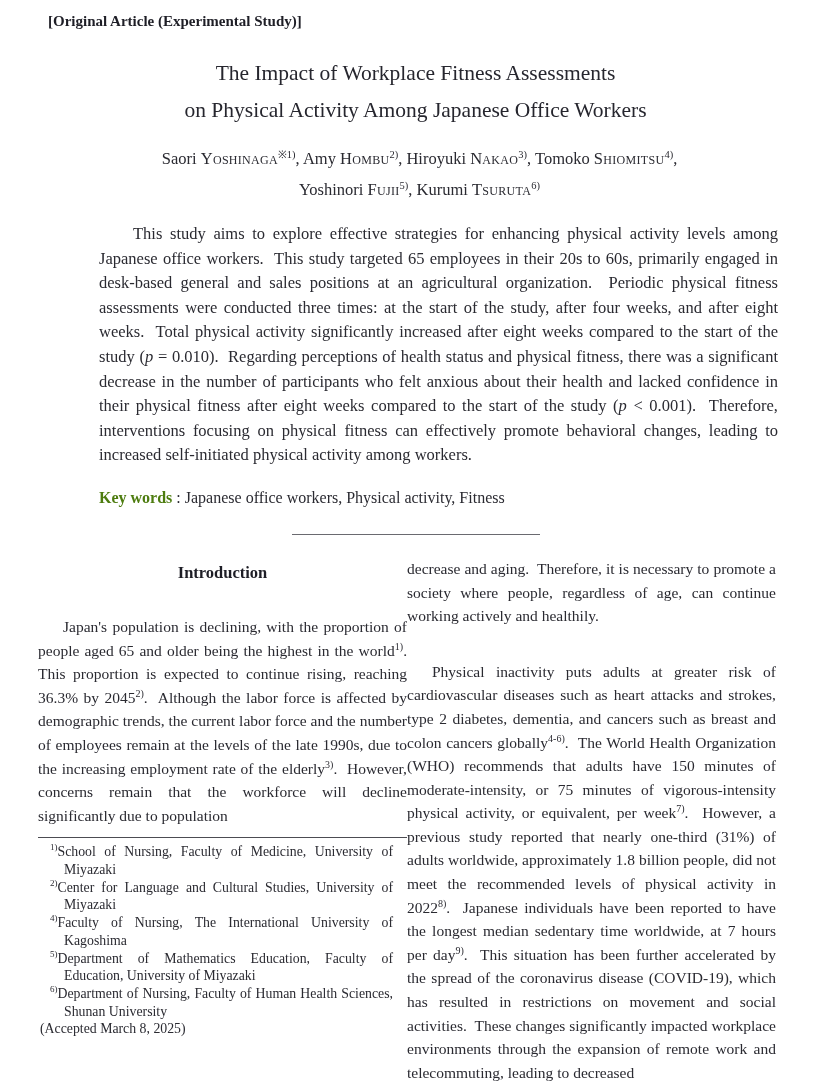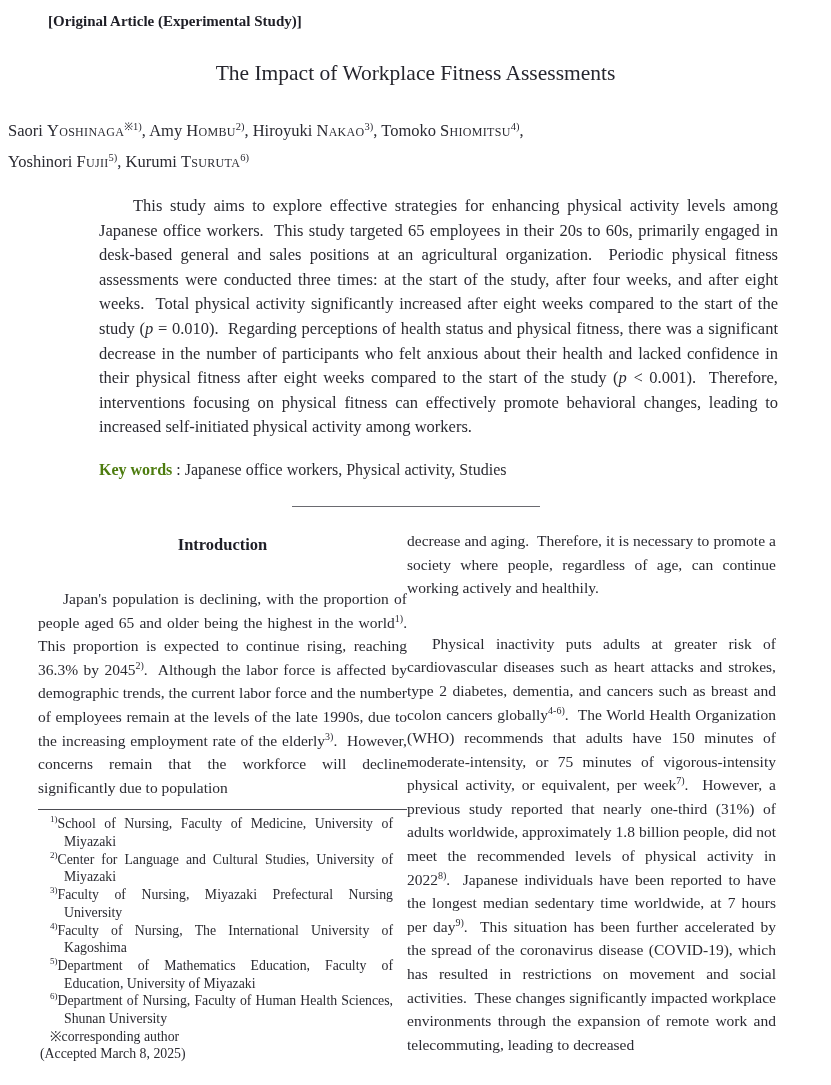--- a/index.html
+++ b/index.html
@@ -16,21 +16,21 @@
     margin: 0 0 0 48px;
     font-size: 15px; font-weight: bold; color: #1e1e26;
   }
 
   .title { margin: 25px 0 0 0; text-align: center; font-weight: normal; }
   .title .title-line {
     display: block;
     font-size: 21.5px; line-height: 37px; color: #26262e; font-family: Liberation Serif, serif;
   }
 
-  .authors { margin-top: 20px; font-size: 16.5px; line-height: 27px; padding-left: 8px; }
+  .authors { margin-top: 11px; text-align: center; font-size: 16.5px; line-height: 27px; padding-left: 8px; }
   .authors .sc { font-variant: small-caps; letter-spacing: 0.3px; }
   .authors sup { font-size: 10.5px; }
 
   .abstract {
     margin: 19px 53px 0 99px;
     font-size: 16.5px; line-height: 24.6px;
     text-align: justify; text-indent: 34px;
     white-space: pre-wrap;
   }
   .abstract sup, .body-par sup { font-size: 10px; line-height: 0; }
@@ -68,47 +68,46 @@
 </style>
 </head>
 <body>
 
 <div class="page">
 
   <div class="article-type">[Original Article (Experimental Study)]</div>
 
   <h1 class="title">
     <span class="title-line">The Impact of Workplace Fitness Assessments</span>
+    <span class="title-line">on Physical Activity Among Japanese Office Workers</span>
   </h1>
 
   <div class="authors">
     <div class="authors-line" id="authors-line-1"><span>Saori <span class="sc">Yoshinaga</span><sup>※1)</sup>, </span><span>Amy <span class="sc">Hombu</span><sup>2)</sup>, </span><span>Hiroyuki <span class="sc">Nakao</span><sup>3)</sup>, </span><span>Tomoko <span class="sc">Shiomitsu</span><sup>4)</sup>,</span></div>
     <div class="authors-line" id="authors-line-2"><span>Yoshinori <span class="sc">Fujii</span><sup>5)</sup>, </span><span>Kurumi <span class="sc">Tsuruta</span><sup>6)</sup></span></div>
   </div>
 
   <p class="abstract">This study aims to explore effective strategies for enhancing physical activity levels among Japanese office workers.  This study targeted 65 employees in their 20s to 60s, primarily engaged in desk-based general and sales positions at an agricultural organization.  Periodic physical fitness assessments were conducted three times: at the start of the study, after four weeks, and after eight weeks.  Total physical activity significantly increased after eight weeks compared to the start of the study (<i>p</i> = 0.010).  Regarding perceptions of health status and physical fitness, there was a significant decrease in the number of participants who felt anxious about their health and lacked confidence in their physical fitness after eight weeks compared to the start of the study (<i>p</i> &lt; 0.001).  Therefore, interventions focusing on physical fitness can effectively promote behavioral changes, leading to increased self-initiated physical activity among workers.</p>
 
-  <p class="keywords"><b>Key words</b><span> : Japanese office workers, Physical activity, Studies</span></p>
+  <p class="keywords"><b>Key words</b><span> : Japanese office workers, Physical activity, Fitness</span></p>
 
   <div class="divider"></div>
 
   <div class="columns">
 
     <div class="col">
       <h2 class="sec-heading">Introduction</h2>
       <p class="body-par indent">Japan's population is declining, with the proportion of people aged 65 and older being the highest in the world<sup>1)</sup>.  This proportion is expected to continue rising, reaching 36.3% by 2045<sup>2)</sup>.  Although the labor force is affected by demographic trends, the current labor force and the number of employees remain at the levels of the late 1990s, due to the increasing employment rate of the elderly<sup>3)</sup>.  However, concerns remain that the workforce will decline significantly due to population</p>
       <div class="footnote-rule"></div>
       <div class="footnotes" id="footnotes">
           <div class="fn"><sup>1)</sup>School of Nursing, Faculty of Medicine, University of Miyazaki</div>
           <div class="fn"><sup>2)</sup>Center for Language and Cultural Studies, University of Miyazaki</div>
-          <div class="fn"><sup>3)</sup>Faculty of Nursing, Miyazaki Prefectural Nursing University</div>
           <div class="fn"><sup>4)</sup>Faculty of Nursing, The International University of Kagoshima</div>
           <div class="fn"><sup>5)</sup>Department of Mathematics Education, Faculty of Education, University of Miyazaki</div>
           <div class="fn"><sup>6)</sup>Department of Nursing, Faculty of Human Health Sciences, Shunan University</div>
-          <div class="fn">※corresponding author</div>
           <div class="fn no-marker">(Accepted March 8, 2025)</div>
         </div>
     </div>
 
     <div class="col" id="right-col">
         <p class="body-par">decrease and aging.  Therefore, it is necessary to promote a society where people, regardless of age, can continue working actively and healthily.</p>
         <p class="body-par indent">Physical inactivity puts adults at greater risk of cardiovascular diseases such as heart attacks and strokes, type 2 diabetes, dementia, and cancers such as breast and colon cancers globally<sup>4-6)</sup>.  The World Health Organization (WHO) recommends that adults have 150 minutes of moderate-intensity, or 75 minutes of vigorous-intensity physical activity, or equivalent, per week<sup>7)</sup>.  However, a previous study reported that nearly one-third (31%) of adults worldwide, approximately 1.8 billion people, did not meet the recommended levels of physical activity in 2022<sup>8)</sup>.  Japanese individuals have been reported to have the longest median sedentary time worldwide, at 7 hours per day<sup>9)</sup>.  This situation has been further accelerated by the spread of the coronavirus disease (COVID-19), which has resulted in restrictions on movement and social activities.  These changes significantly impacted workplace environments through the expansion of remote work and telecommuting, leading to decreased</p>
       </div>
 
   </div>

